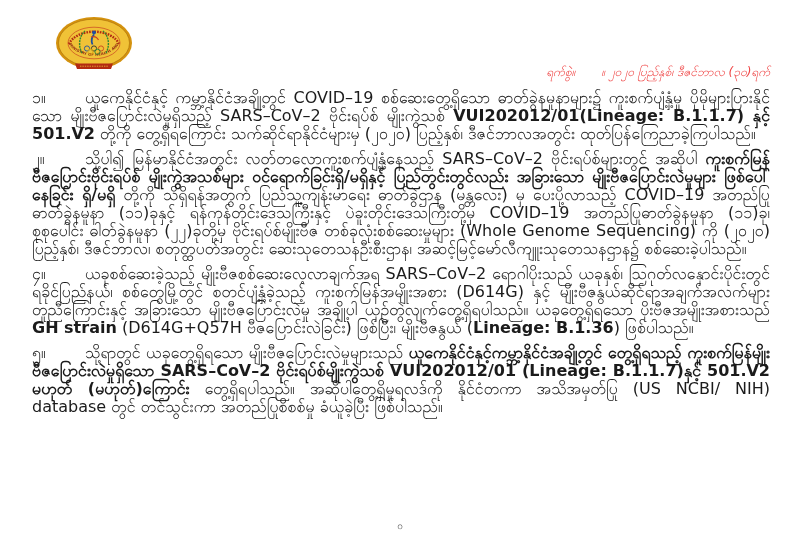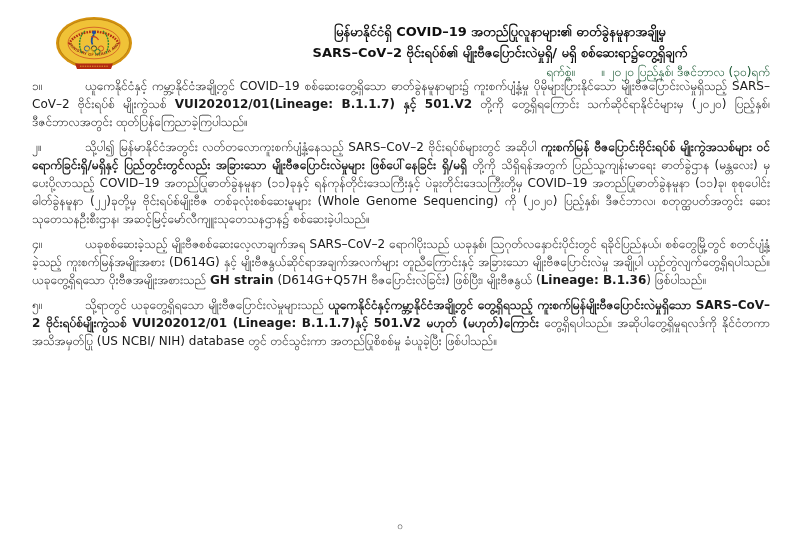--- a/index.html
+++ b/index.html
@@ -36,30 +36,31 @@
     font-weight: bold;
     font-size: 13px;
     line-height: 21px;
     color: #111111;
   }
   .date-line {
     position: absolute;
     top: 64px;
     right: 30px;
     font-size: 12px;
-    color: #14532d;
+    color: #ef4444;
     white-space: nowrap;
+    font-style: italic;
   }
   .date-gap { display: inline-block; width: 26px; }
   .body-text {
     position: absolute;
     left: 32px;
     right: 30px;
-    top: 77px;
-    font-size: 12px;
+    top: 89px;
+    font-size: 16px;
     line-height: 18px;
     text-align: justify;
   }
   .para { margin: 0 0 7px 0; }
   .para-num {
     display: inline-block;
     width: 53px;
   }
   .run { font-weight: normal; }
   .run.bold { font-weight: bold; }
@@ -102,24 +103,20 @@
       <circle cx="40" cy="33.5" r="2.6" stroke="#333333" stroke-width="0.9" fill="none"></circle>
       <circle cx="47" cy="33.5" r="2.6" stroke="#c8441f" stroke-width="0.9" fill="none"></circle>
       <circle cx="36.5" cy="36.8" r="2.6" stroke="#d9a40a" stroke-width="0.9" fill="none"></circle>
       <circle cx="43.5" cy="36.8" r="2.6" stroke="#2f8a32" stroke-width="0.9" fill="none"></circle>
 
       <path d="M 21,48.5 L 59,48.5 L 57,54 L 23,54 Z" fill="#b32a12"></path>
       <path d="M 26,51.2 L 54,51.2" stroke="#f0c237" stroke-width="0.8" stroke-dasharray="1.4 1"></path>
     </svg>
   </div>
 
-  <div class="title-block">
-    <div>မြန်မာနိုင်ငံရှိ COVID–19 အတည်ပြုလူနာများ၏ ဓာတ်ခွဲနမူနာအချို့မှ</div>
-    <div>SARS–CoV–2 ဗိုင်းရပ်စ်၏ မျိုးဗီဇပြောင်းလဲမှုရှိ/ မရှိ စစ်ဆေးရာ၌တွေ့ရှိချက်</div>
-  </div>
 
   <div class="date-line">
     <span>ရက်စွဲ။</span><span class="date-gap"></span><span>။ ၂၀၂၀ ပြည့်နှစ်၊ ဒီဇင်ဘာလ (၃၀)ရက်</span>
   </div>
 
   <div class="body-text">
       <p class="para"><span class="para-num">၁။</span><span class="run">ယူကေနိုင်ငံနှင့် ကမ္ဘာ့နိုင်ငံအချို့တွင် COVID–19 စစ်ဆေးတွေ့ရှိသော ဓာတ်ခွဲနမူနာများ၌ ကူးစက်ပျံ့နှံ့မှု ပိုမိုများပြားနိုင်သော မျိုးဗီဇပြောင်းလဲမှုရှိသည့် SARS–CoV–2 ဗိုင်းရပ်စ် မျိုးကွဲသစ် </span><span class="run bold">VUI202012/01(Lineage: B.1.1.7) နှင့် 501.V2</span><span class="run"> တို့ကို တွေ့ရှိရကြောင်း သက်ဆိုင်ရာနိုင်ငံများမှ (၂၀၂၀) ပြည့်နှစ်၊ ဒီဇင်ဘာလအတွင်း ထုတ်ပြန်ကြေညာခဲ့ကြပါသည်။</span></p>
       <p class="para"><span class="para-num">၂။</span><span class="run">သို့ပါ၍ မြန်မာနိုင်ငံအတွင်း လတ်တလောကူးစက်ပျံ့နှံ့နေသည့် SARS–CoV–2 ဗိုင်းရပ်စ်များတွင် အဆိုပါ </span><span class="run bold">ကူးစက်မြန် ဗီဇပြောင်းဗိုင်းရပ်စ် မျိုးကွဲအသစ်များ ဝင်ရောက်ခြင်းရှိ/မရှိနှင့် ပြည်တွင်းတွင်လည်း အခြားသော မျိုးဗီဇပြောင်းလဲမှုများ ဖြစ်ပေါ်နေခြင်း ရှိ/မရှိ</span><span class="run"> တို့ကို သိရှိရန်အတွက် ပြည်သူ့ကျန်းမာရေး ဓာတ်ခွဲဌာန (မန္တလေး) မှ ပေးပို့လာသည့် COVID–19 အတည်ပြုဓာတ်ခွဲနမူနာ (၁၁)ခုနှင့် ရန်ကုန်တိုင်းဒေသကြီးနှင့် ပဲခူးတိုင်းဒေသကြီးတို့မှ COVID–19 အတည်ပြုဓာတ်ခွဲနမူနာ (၁၁)ခု၊ စုစုပေါင်း ဓါတ်ခွဲနမူနာ (၂၂)ခုတို့မှ ဗိုင်းရပ်စ်မျိုးဗီဇ တစ်ခုလုံးစစ်ဆေးမှုများ (Whole Genome Sequencing) ကို (၂၀၂၀) ပြည့်နှစ်၊ ဒီဇင်ဘာလ၊ စတုတ္ထပတ်အတွင်း ဆေးသုတေသနဦးစီးဌာန၊ အဆင့်မြင့်မော်လီကျူးသုတေသနဌာန၌ စစ်ဆေးခဲ့ပါသည်။</span></p>
       <p class="para"><span class="para-num">၄။</span><span class="run">ယခုစစ်ဆေးခဲ့သည့် မျိုးဗီဇစစ်ဆေးလေ့လာချက်အရ SARS–CoV–2 ရောဂါပိုးသည် ယခုနှစ်၊ ဩဂုတ်လနှောင်းပိုင်းတွင် ရခိုင်ပြည်နယ်၊ စစ်တွေမြို့တွင် စတင်ပျံ့နှံ့ခဲ့သည့် ကူးစက်မြန်အမျိုးအစား (D614G) နှင့် မျိုးဗီဇနွယ်ဆိုင်ရာအချက်အလက်များ တူညီကြောင်းနှင့် အခြားသော မျိုးဗီဇပြောင်းလဲမှု အချို့ပါ ယှဉ်တွဲလျက်တွေ့ရှိရပါသည်။ ယခုတွေ့ရှိရသော ပိုးဗီဇအမျိုးအစားသည် </span><span class="run bold">GH strain</span><span class="run"> (D614G+Q57H ဗီဇပြောင်းလဲခြင်း) ဖြစ်ပြီး၊ မျိုးဗီဇနွယ် (</span><span class="run bold">Lineage: B.1.36</span><span class="run">) ဖြစ်ပါသည်။</span></p>
       <p class="para"><span class="para-num">၅။</span><span class="run">သို့ရာတွင် ယခုတွေ့ရှိရသော မျိုးဗီဇပြောင်းလဲမှုများသည် </span><span class="run bold">ယူကေနိုင်ငံနှင့်ကမ္ဘာ့နိုင်ငံအချို့တွင် တွေ့ရှိရသည့် ကူးစက်မြန်မျိုးဗီဇပြောင်းလဲမှုရှိသော SARS–CoV–2 ဗိုင်းရပ်စ်မျိုးကွဲသစ် VUI202012/01 (Lineage: B.1.1.7)နှင့် 501.V2 မဟုတ် (မဟုတ်)ကြောင်း</span><span class="run"> တွေ့ရှိရပါသည်။ အဆိုပါတွေ့ရှိမှုရလဒ်ကို နိုင်ငံတကာ အသိအမှတ်ပြု (US NCBI/ NIH) database တွင် တင်သွင်းကာ အတည်ပြုစိစစ်မှု ခံယူခဲ့ပြီး ဖြစ်ပါသည်။</span></p>

